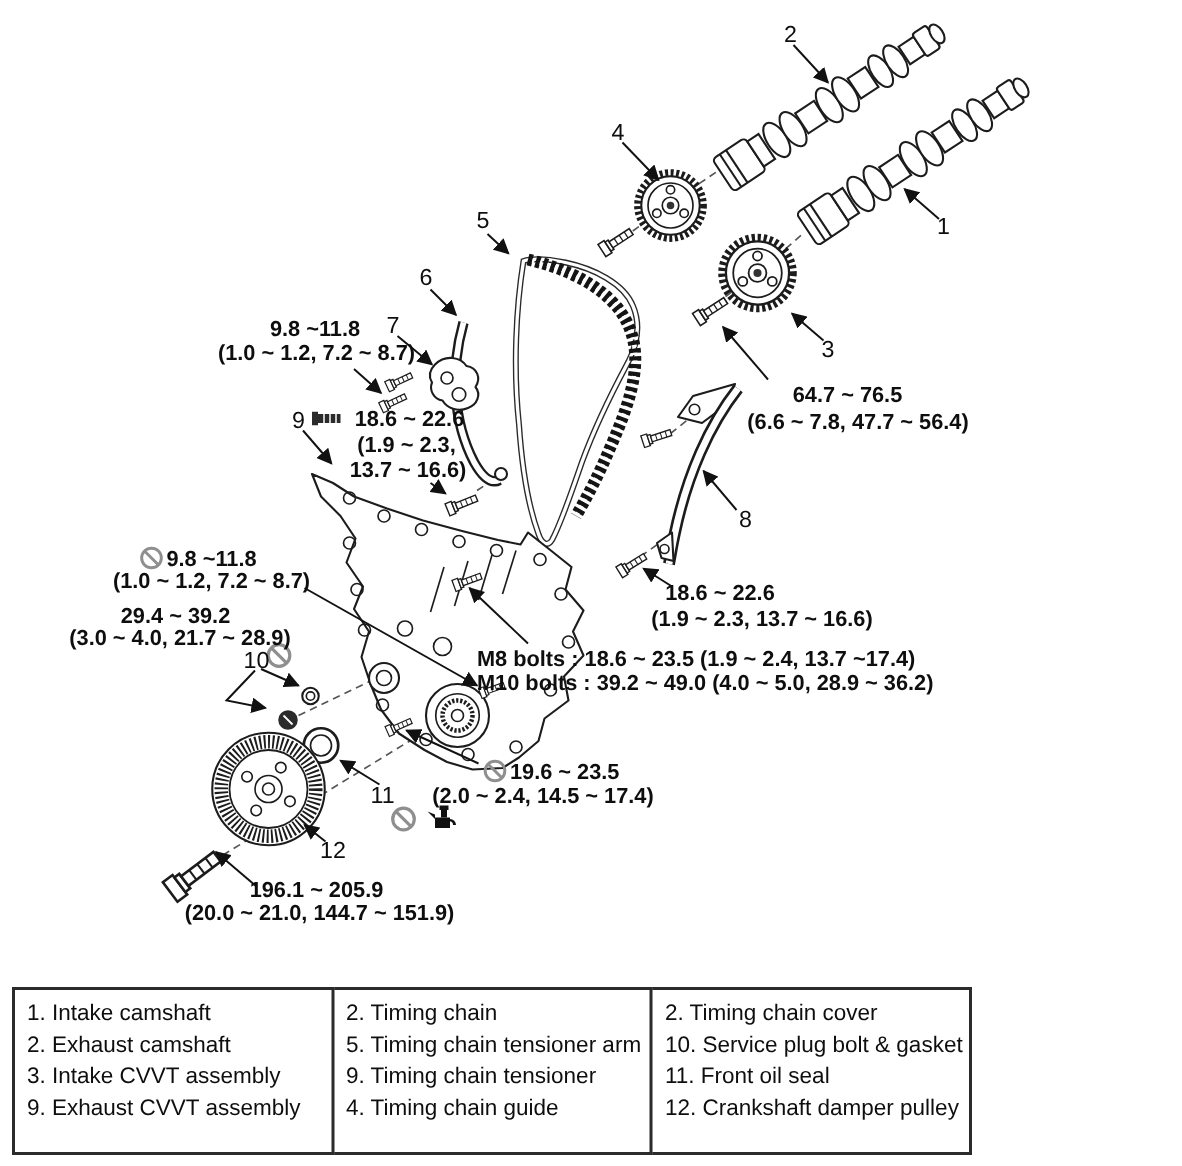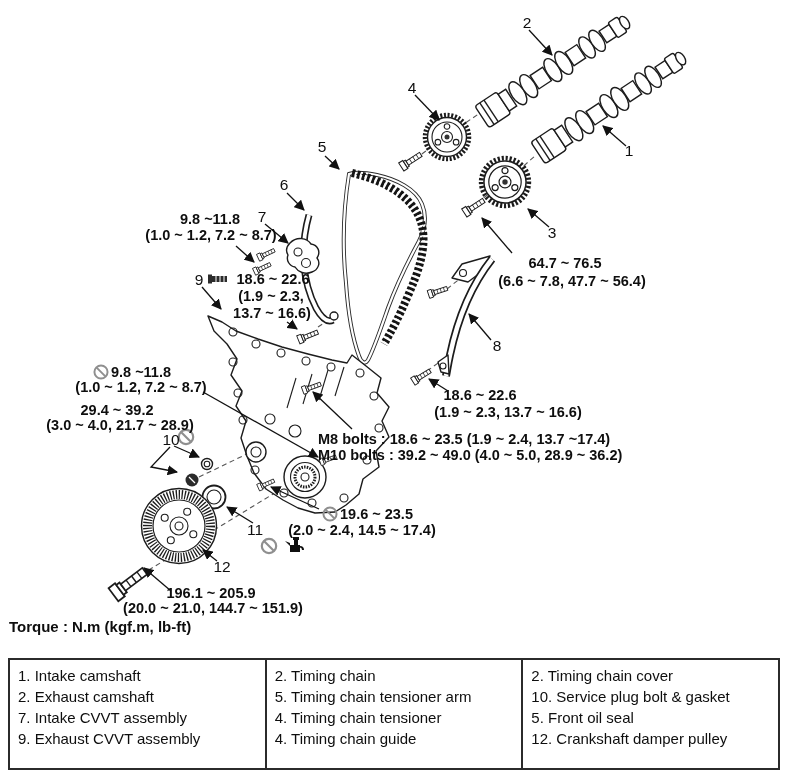--- a/index.html
+++ b/index.html
@@ -19,21 +19,21 @@
   .loop{fill:none;stroke:#2a2a2a;stroke-width:4;}
   .loopw{fill:none;stroke:#ffffff;stroke-width:2.2;}
   .chainA{fill:none;stroke:#141414;stroke-width:8;stroke-dasharray:3 2.2;}
   .chainB{fill:none;stroke:#fbfbfb;stroke-width:3;stroke-dasharray:1.6 3.6;stroke-dashoffset:2.4;}
   text{fill:#0e0e0e;}
   .tq{font:bold 14.5px "Liberation Sans","DejaVu Sans",sans-serif;}
   .co{font:15.5px "Liberation Sans","DejaVu Sans",sans-serif;}
   .mid{text-anchor:middle;}
   
   .torque-note{position:absolute;left:9px;top:618px;font:bold 15px "Liberation Sans",sans-serif;color:#0e0e0e;}
-  table.legend{position:absolute;left:8px;top:658px;width:772px;height:112px;
+  table.legend{position:absolute;left:8px;top:658px;width:640px;height:112px;
                border-collapse:collapse;table-layout:fixed;}
   table.legend td{border:2px solid #2b2b2b;vertical-align:top;padding:5px 8px;
                   font:15px/21px "Liberation Sans",sans-serif;color:#0e0e0e;}
   .legend-item{white-space:nowrap;}
 </style>
 </head>
 <body>
 
 <div class="page">
 
@@ -280,40 +280,39 @@
     <text class="co mid" x="284" y="190">6</text>
     <text class="co mid" x="262" y="222">7</text>
     <text class="co mid" x="497" y="351">8</text>
     <text class="co mid" x="199" y="285">9</text>
     <text class="co mid" x="171" y="445">10</text>
     <text class="co mid" x="255" y="535">11</text>
     <text class="co mid" x="222" y="572">12</text>
   </g>
 </svg>
 
-<div class="torque-note">Torque : N.m (kgf.m, lb-ft)</div>
 
 <table class="legend">
   <tbody>
         <tr>
     <td>
       <div class="legend-item">1. Intake camshaft</div>
       <div class="legend-item">2. Exhaust camshaft</div>
-      <div class="legend-item">7. Intake CVVT assembly</div>
+      <div class="legend-item">3. Intake CVVT assembly</div>
       <div class="legend-item">9. Exhaust CVVT assembly</div>
     </td>
     <td>
       <div class="legend-item">2. Timing chain</div>
       <div class="legend-item">5. Timing chain tensioner arm</div>
-      <div class="legend-item">4. Timing chain tensioner</div>
+      <div class="legend-item">9. Timing chain tensioner</div>
       <div class="legend-item">4. Timing chain guide</div>
     </td>
     <td>
       <div class="legend-item">2. Timing chain cover</div>
       <div class="legend-item">10. Service plug bolt &amp; gasket</div>
-      <div class="legend-item">5. Front oil seal</div>
+      <div class="legend-item">11. Front oil seal</div>
       <div class="legend-item">12. Crankshaft damper pulley</div>
     </td>
   </tr>
 </tbody>
     </table>
 
 </div>
 
 </body></html>

